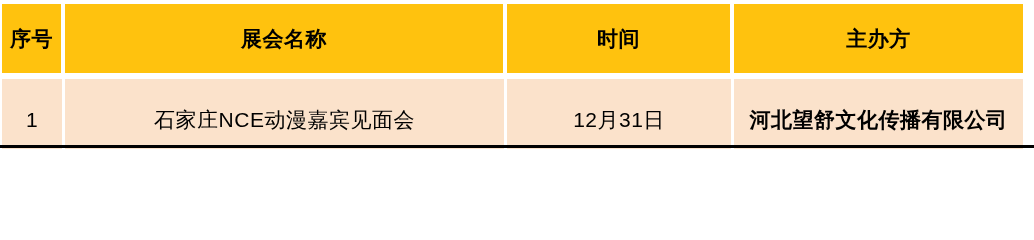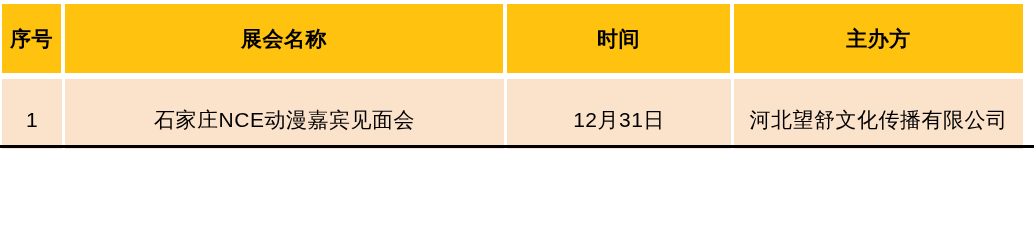--- a/index.html
+++ b/index.html
@@ -59,20 +59,21 @@
   .body-row td {
     height: 74px;
     background: #FBE2CB;
     font-size: 21px;
     font-weight: normal;
     letter-spacing: 0.5px;
     border-right: 3px solid #ffffff;
   }
   .body-row td:last-child {
     border-right: 0;
+    font-weight: bold;
   }
 
   
   .col-index   { width: 63px; }
   .col-name    { width: 442px; }
   .col-time    { width: 227px; }
   .col-host    { width: 289px; }
 
   
   .bottom-rule {

